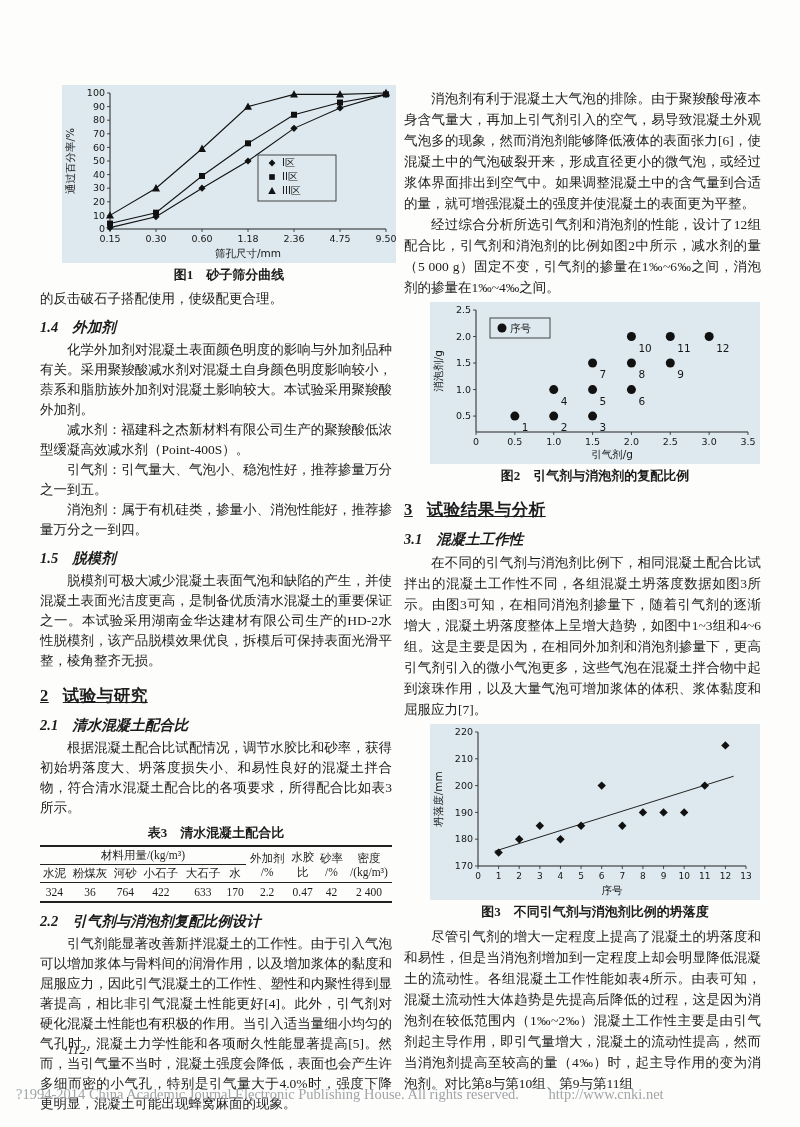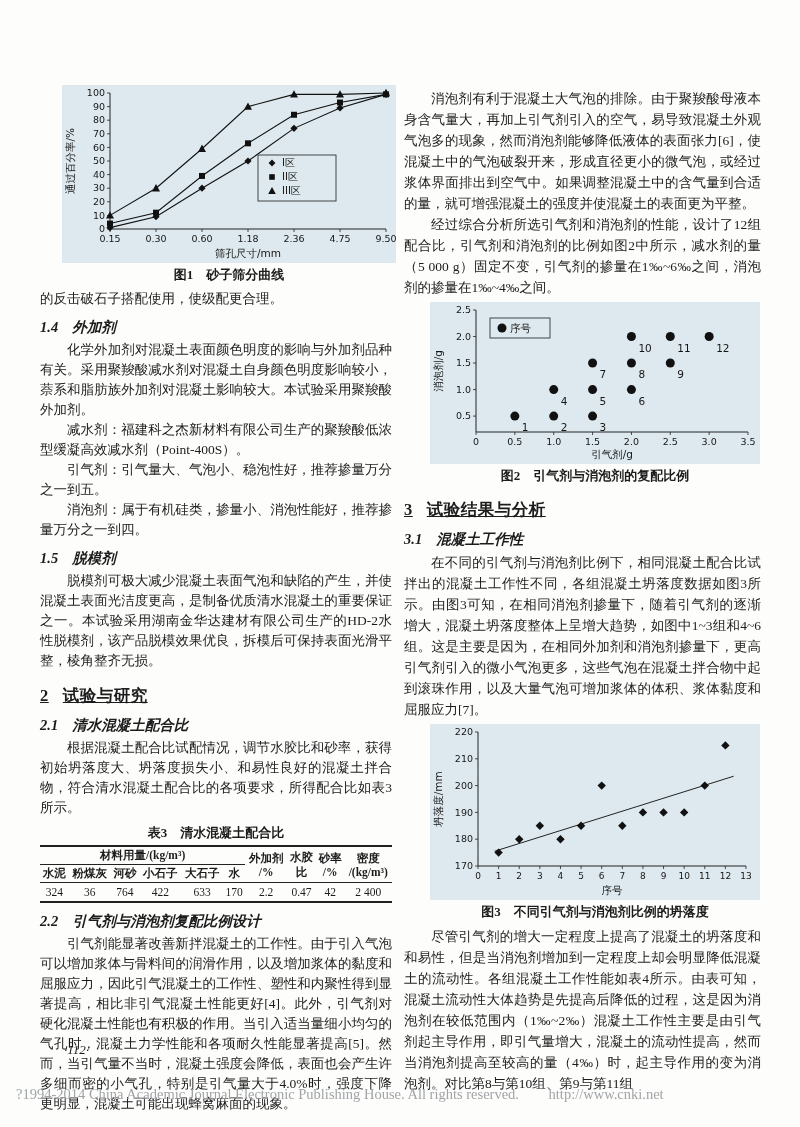--- a/index.html
+++ b/index.html
@@ -18,21 +18,21 @@
   figure{margin:0;}
   .figwrap1{margin:0 0 2px 22px;width:334px;}
   .figwrap2{margin:4px 0 2px 26px;width:330px;}
   svg.chart{display:block;background:#dde9ee;}
   svg.chart text{font-family:"DejaVu Sans","Liberation Sans",sans-serif;fill:#161616;}
   .caption{font-size:13px;text-align:center;margin:3px 0 5px;font-weight:600;}
   .tbl-caption{font-size:13px;text-align:center;margin:6px 0 3px;font-weight:600;}
   table.mix{border-collapse:collapse;width:100%;font-size:11.5px;text-align:center;
             border-top:2px solid #222;border-bottom:2px solid #222;margin-bottom:4px;}
   table.mix thead{border-bottom:1px solid #222;}
-  table.mix th{font-weight:bold;padding:1px 1px;}
+  table.mix th{font-weight:normal;padding:1px 1px;}
   table.mix td{padding:3px 1px;}
   table.mix th.grp{border-bottom:1px solid #222;}
   .pageno{position:absolute;left:64px;top:1042px;font-size:13px;font-style:italic;}
   .watermark{position:absolute;left:325px;top:1123px;font-size:31px;font-weight:400;
              letter-spacing:2px;color:#ef4444;font-family:"DejaVu Sans","Liberation Sans",sans-serif;}
   .copyright{position:absolute;left:16px;top:1086px;width:760px;font-size:14.5px;color:#a0a4a7;white-space:nowrap;}
   .copyright .url{margin-left:26px;color:#a0a4a7;text-decoration:none;}
 </style>
 </head>
 <body>

